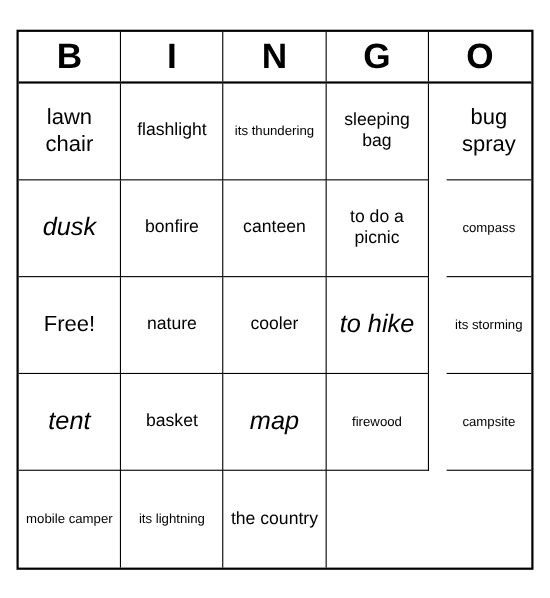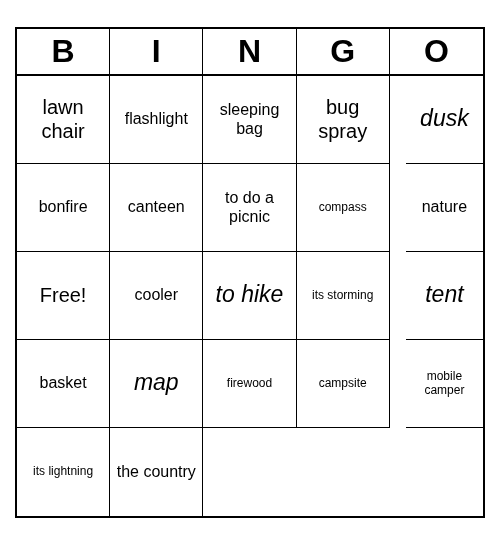--- a/index.html
+++ b/index.html
@@ -99,20 +99,23 @@
       <div class="bingo-header-cell">O</div>
     </div>
   <div class="bingo-grid">
   <div class="bingo-cell">
         <span class="cell-text size-large">lawn chair</span>
       </div>
       <div class="bingo-cell">
         <span class="cell-text size-medium">flashlight</span>
       </div>
       <div class="bingo-cell">
+        <span class="cell-text size-small">its thundering</span>
+      </div>
+      <div class="bingo-cell">
         <span class="cell-text size-medium">sleeping bag</span>
       </div>
       <div class="bingo-cell">
         <span class="cell-text size-large">bug spray</span>
       </div>
       <div class="bingo-cell">
         <span class="cell-text size-xlarge">dusk</span>
       </div>
       <div class="bingo-cell">
         <span class="cell-text size-medium">bonfire</span>
@@ -120,24 +123,24 @@
       <div class="bingo-cell">
         <span class="cell-text size-medium">canteen</span>
       </div>
       <div class="bingo-cell">
         <span class="cell-text size-medium">to do a picnic</span>
       </div>
       <div class="bingo-cell">
         <span class="cell-text size-small">compass</span>
       </div>
       <div class="bingo-cell">
-        <span class="cell-text size-medium">nature</span>
+        <span class="cell-text size-large">Free!</span>
       </div>
       <div class="bingo-cell">
-        <span class="cell-text size-large">Free!</span>
+        <span class="cell-text size-medium">nature</span>
       </div>
       <div class="bingo-cell">
         <span class="cell-text size-medium">cooler</span>
       </div>
       <div class="bingo-cell">
         <span class="cell-text size-xlarge">to hike</span>
       </div>
       <div class="bingo-cell">
         <span class="cell-text size-small">its storming</span>
       </div>

